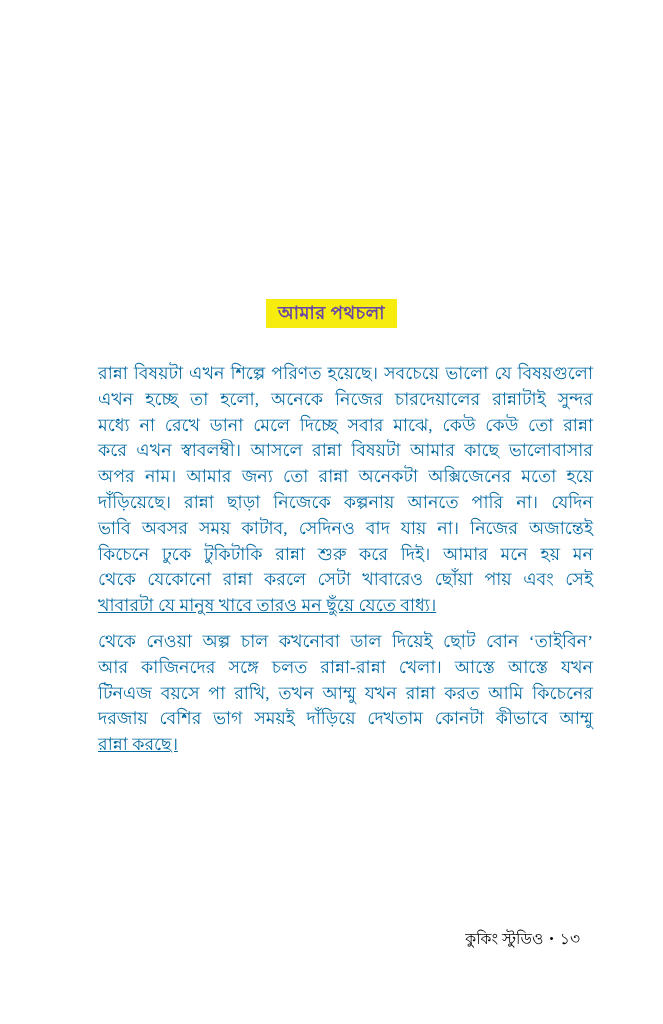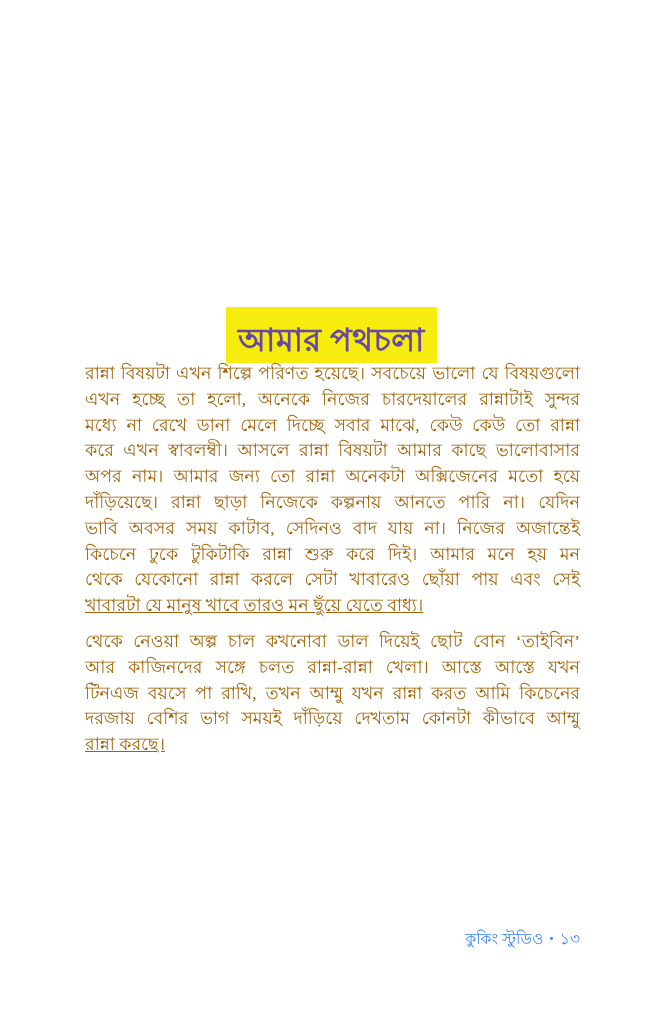--- a/index.html
+++ b/index.html
@@ -14,51 +14,51 @@
     background: #ffffff;
     overflow: hidden;
   }
   .title-band {
     position: absolute;
     top: 299px; left: 0; width: 663px;
     text-align: center;
   }
   .chapter-title {
     display: inline-block;
-    margin: 8px;
+    margin: 0;
     background: #F6EC0E;
     color: #6847A5;
-    font-size: 32px;
+    font-size: 18px;
     font-weight: 700;
     line-height: 1.15;
-    padding: 15px 12px 4px 12px;
+    padding: 4px 12px 4px 12px;
     letter-spacing: 0.5px;
   }
   .body-text {
     position: absolute;
-    top: 361px; left: 85px;
+    top: 361px; left: 98px;
     width: 495px;
-    color: #a16207;
+    color: #0369a1;
     font-size: 17.5px;
   }
   .paragraph { margin: 0 0 10px 0; }
   .text-line {
     line-height: 25.8px;
     text-align: justify;
     text-align-last: justify;
     white-space: normal;
   }
   .text-line.para-end {
     text-align-last: left;
     text-decoration: underline;
   }
   .page-footer {
     position: absolute;
     top: 929px; right: 83px;
-    color: #3b82f6;
+    color: #000000;
     font-size: 15.5px;
     line-height: 20px;
     text-align: right;
   }
   .page-footer .sep {
     display: inline-block;
     margin: 0 6px;
     font-size: 13px;
     vertical-align: 1px;
   }

